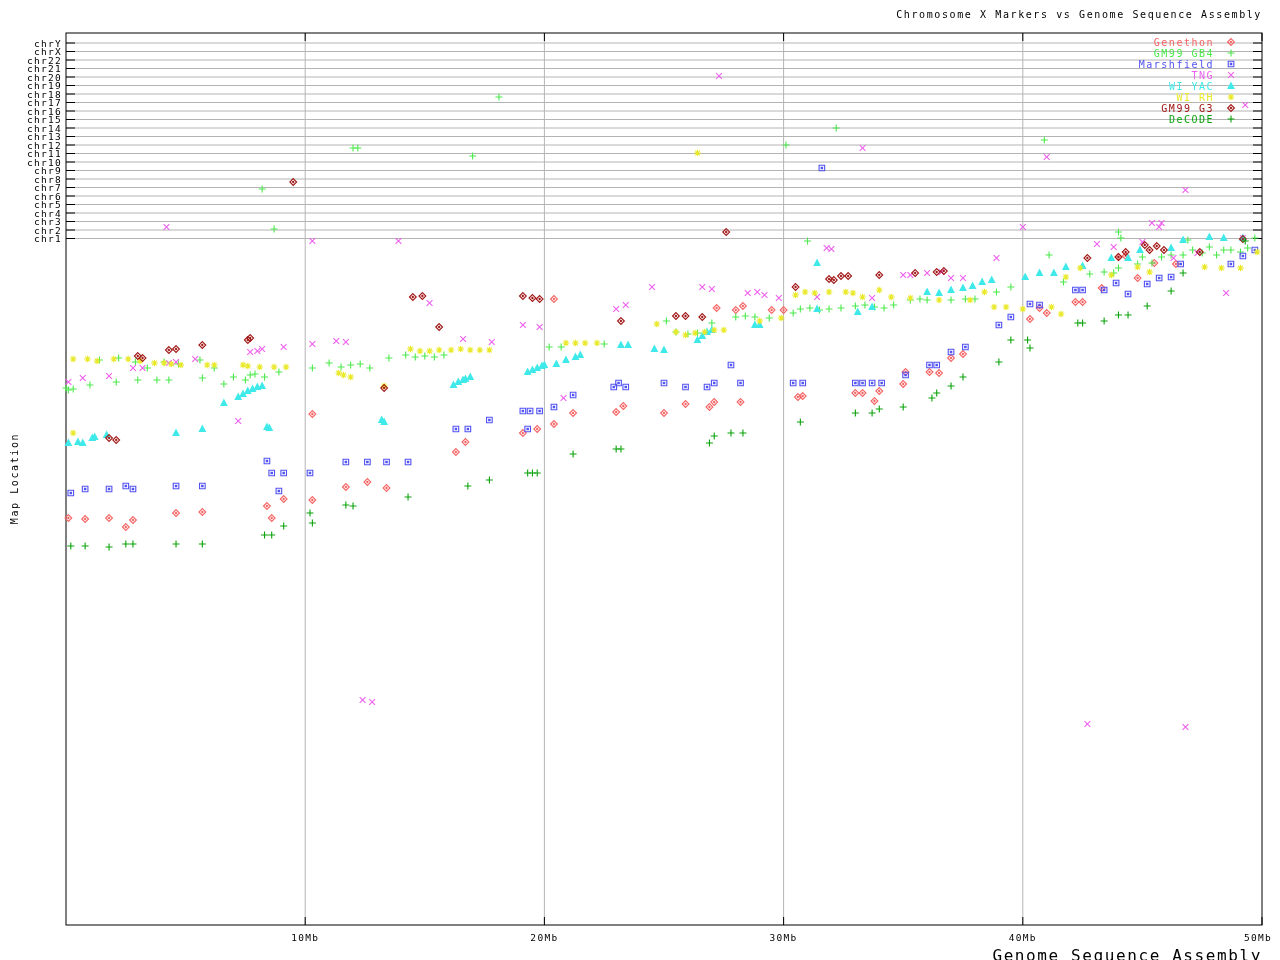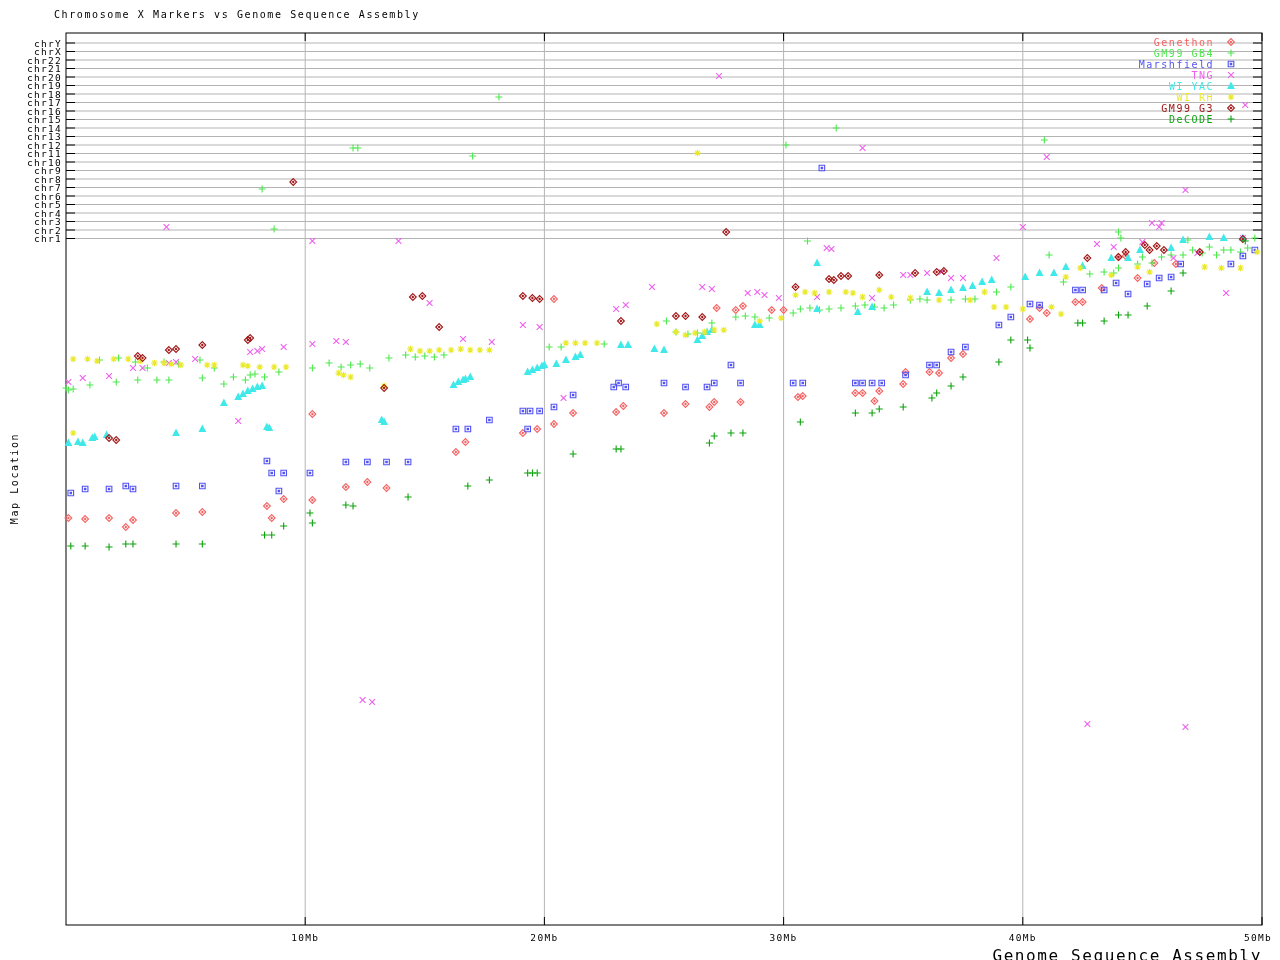--- a/index.html
+++ b/index.html
@@ -1,19 +1,19 @@
 <!DOCTYPE html>
 <html><head>
 <meta charset="utf-8">
 <style>
   html,body{margin:0;padding:0;background:#fff;}
   #screen{position:relative;width:1280px;height:960px;background:#fff;overflow:hidden;
           font-family:"DejaVu Sans Mono",monospace;color:#000;}
   .abs{position:absolute;}
-  #chart-title{left:54px;top:9px;width:1196px;text-align:left;font-size:10px;letter-spacing:1.6px;white-space:pre;}
+  #chart-title{left:66px;top:9px;width:1196px;text-align:right;font-size:10px;letter-spacing:1.6px;white-space:pre;}
   #x-axis-title{left:66px;top:946px;width:1196px;text-align:right;font-size:16px;letter-spacing:1.6px;}
   #y-axis-title{left:-66px;top:473px;width:160px;text-align:center;font-size:10px;letter-spacing:1.6px;
                 transform:rotate(-90deg);transform-origin:center;}
   svg text{font-family:"DejaVu Sans Mono",monospace;}
   .ticktext{font-size:9.5px;letter-spacing:1.3px;fill:#000;}
   .legendtext{font-size:10px;letter-spacing:1.5px;}
 </style>
 </head>
 <body>
 

